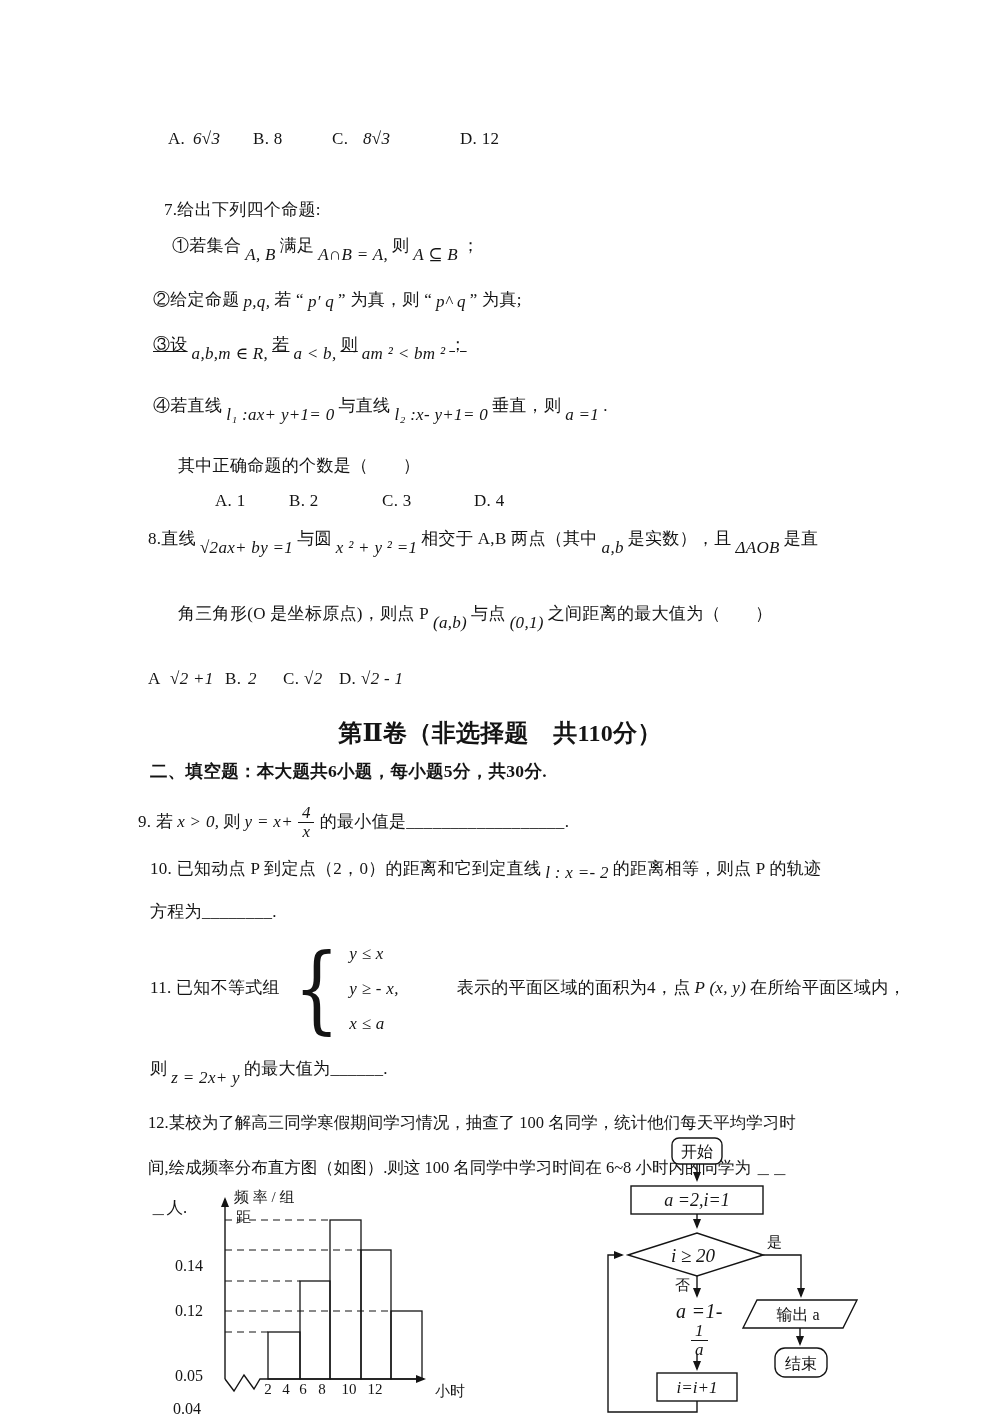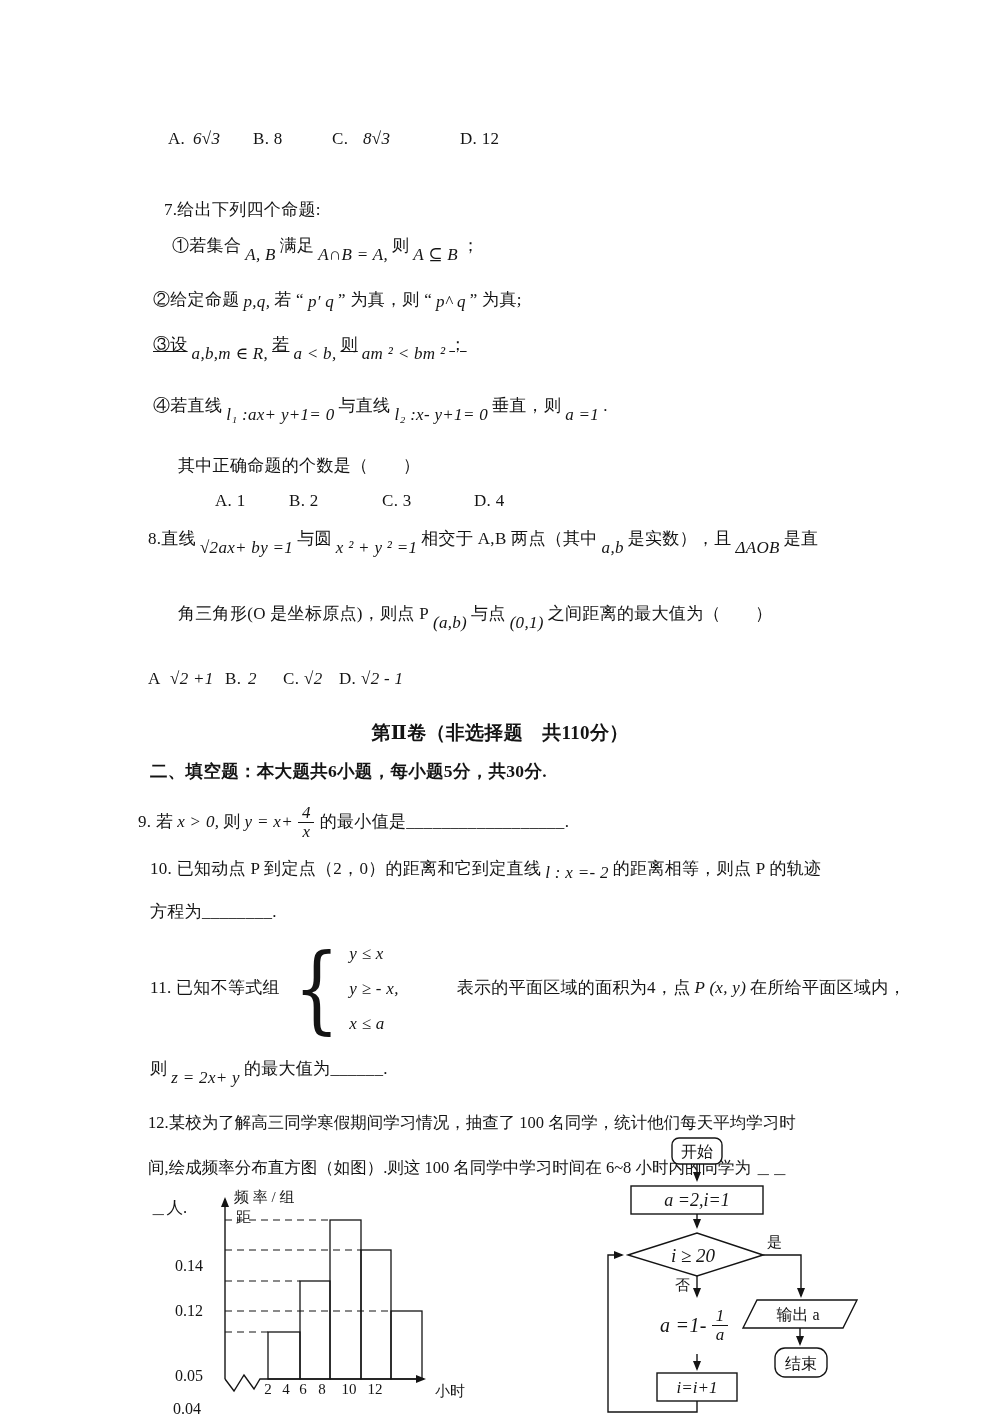--- a/index.html
+++ b/index.html
@@ -78,21 +78,21 @@
     <span class="at" style="left:148px;">A</span>
     <span class="at m lo" style="left:166px;">√2 +1</span>
     <span class="at" style="left:225px;">B.</span>
     <span class="at m lo" style="left:244px;">2</span>
     <span class="at" style="left:283px;">C.</span>
     <span class="at m lo" style="left:300px;">√2</span>
     <span class="at" style="left:339px;">D.</span>
     <span class="at m lo" style="left:357px;">√2 - 1</span>
   </div>
 
-  <div class="ln bold center" style="top:722px;font-size:19px;">第Ⅱ卷（非选择题　共110分）</div>
+  <div class="ln bold center" style="top:722px;font-size:24px;">第Ⅱ卷（非选择题　共110分）</div>
   <div class="ln bold" style="top:760px;left:150px;font-size:17.5px;">二、填空题：本大题共6小题，每小题5分，共30分.</div>
 
   <div class="ln flexln" style="top:796px;left:138px;height:52px;">
     <span>9. 若</span>
     <span class="m">x &gt; 0,</span>
     <span>则</span>
     <span class="m" style="margin-right:0;">y = x+</span>
     <span class="frac">
       <span class="fn">4</span>
       <span class="fd">x</span>
@@ -191,21 +191,21 @@
     <text x="206" y="239" font-size="16" text-anchor="middle">结束</text>
 
     <line x1="102" y1="146" x2="102" y2="166" stroke="#141414" stroke-width="1.4" marker-end="url(#fah)"></line>
     <line x1="102" y1="224" x2="102" y2="239" stroke="#141414" stroke-width="1.4" marker-end="url(#fah)"></line>
     <rect x="62" y="243" width="80" height="28" fill="#ffffff" stroke="#141414" stroke-width="1.4"></rect>
     <text x="102" y="263" font-size="17" text-anchor="middle" font-style="italic">i=i+1</text>
 
     <polyline points="102,271 102,282 13,282 13,125 27,125" fill="none" stroke="#141414" stroke-width="1.4" marker-end="url(#fah)"></polyline>
   </svg>
 
-  <div class="ln flexln" style="top:1300px;left:660px;height:50px;font-size:20px;">
+  <div class="ln flexln" style="top:1300px;left:676px;height:50px;font-size:20px;flex-direction:column;">
     <span class="it">a =1-</span>
     <span class="frac" style="font-size:17px;">
       <span class="fn">1</span>
       <span class="fd">a</span>
     </span>
   </div>
 
 </div>
 
 </body></html>

